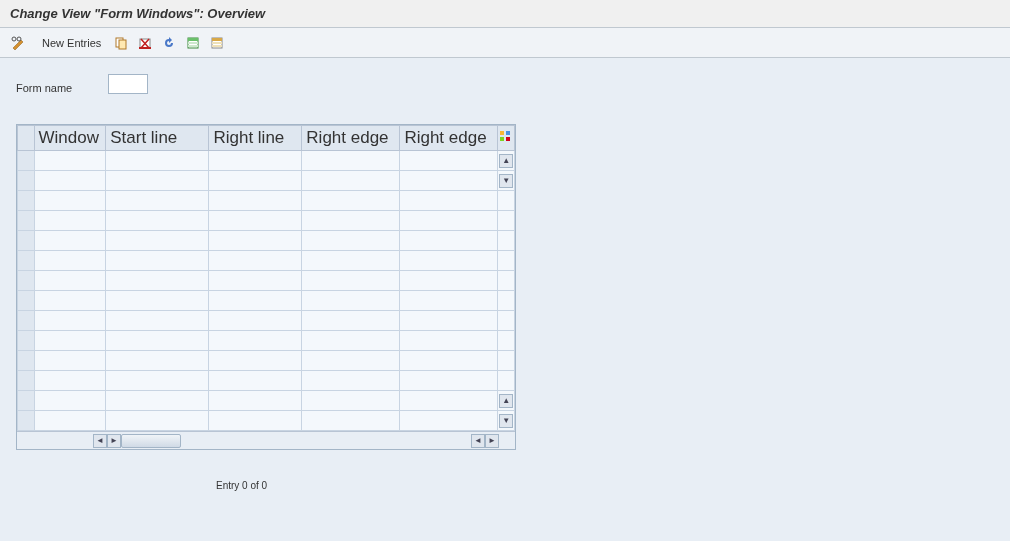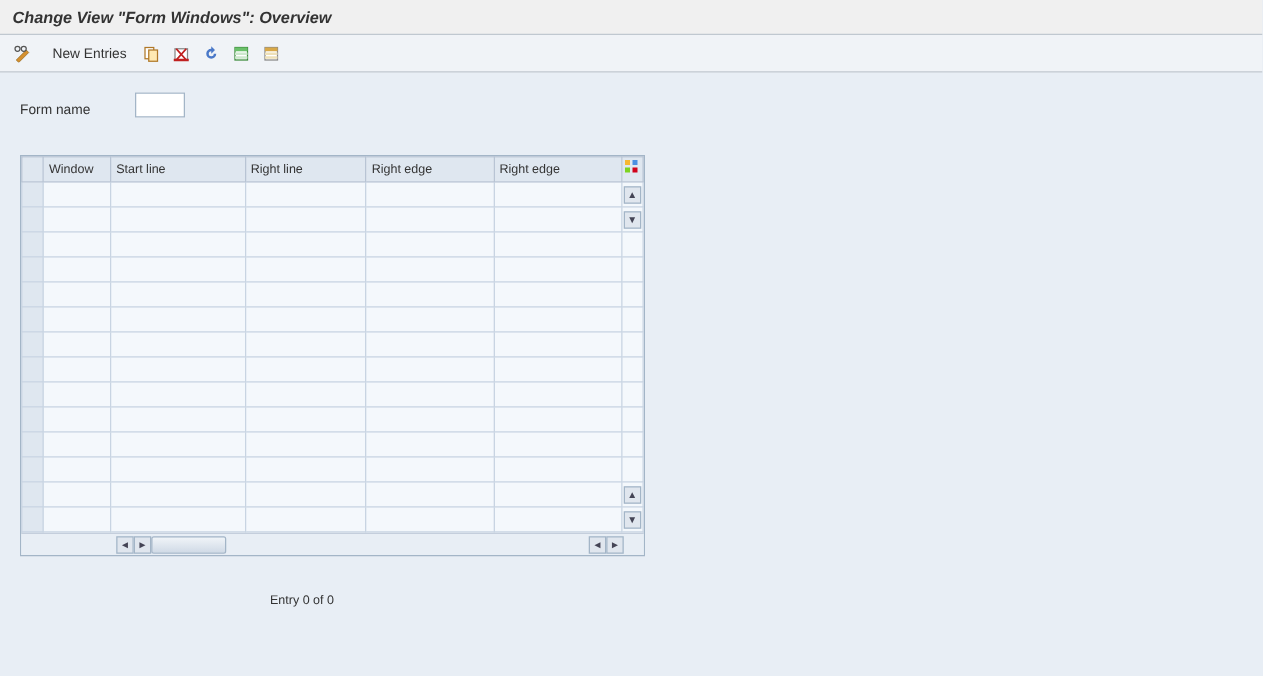--- a/index.html
+++ b/index.html
@@ -88,21 +88,21 @@
       border: 1px solid #a3b5c7;
       background: #e8eef5;
     }
     .grid-table { width: 100%; border-collapse: collapse; }
     .grid-table th {
       background: #dfe7f0;
       border: 1px solid #b8c4d4;
       font-weight: normal;
       text-align: left;
       padding: 2px 4px;
-      font-size: 10px;
+      font-size: 17px;
       color: #333;
       height: 20px;
       white-space: nowrap;
       overflow: hidden;
     }
     .grid-table td {
       border: 1px solid #c8d4e2;
       height: 20px;
       background: #f4f8fc;
       padding: 0;

